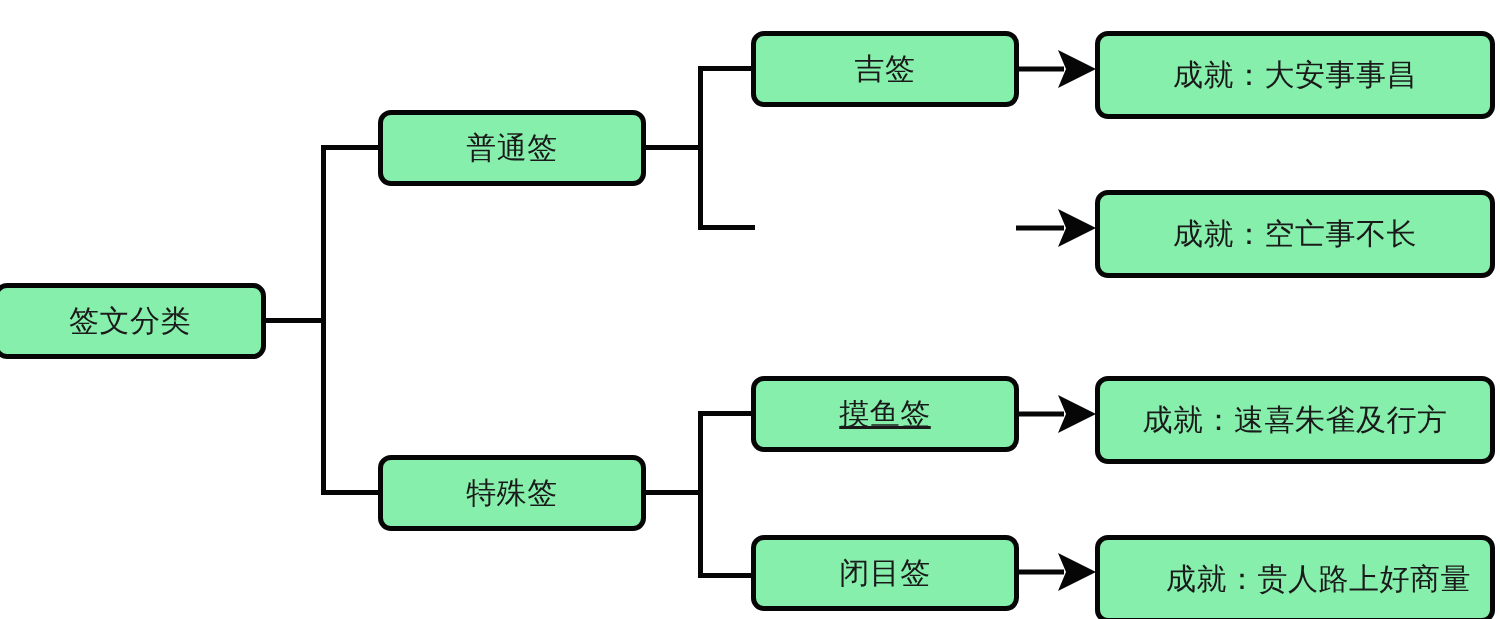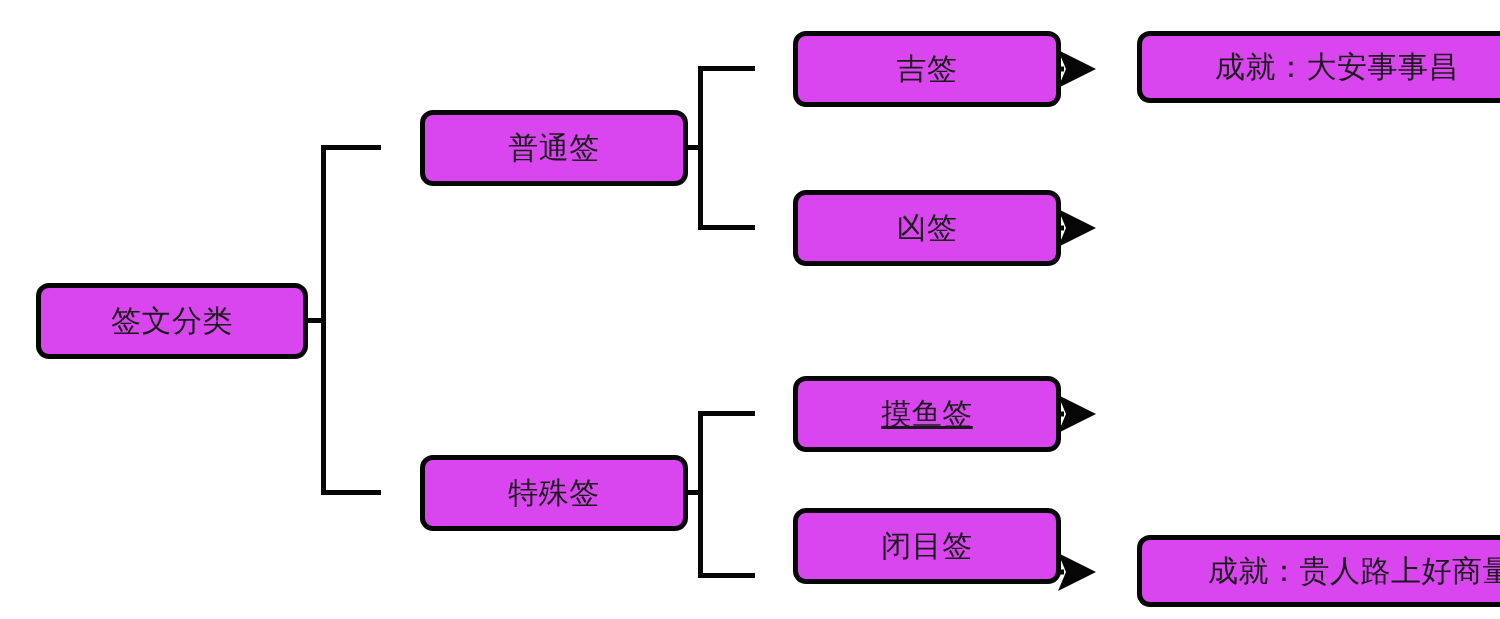--- a/index.html
+++ b/index.html
@@ -14,32 +14,31 @@
   #canvas {
     position: relative;
     width: 1500px;
     height: 619px;
     background: #ffffff;
     overflow: hidden;
   }
   .node {
     position: absolute;
     box-sizing: border-box;
-    background: #d946ef;
+    background: #86efac;
     border: 5px solid #060606;
     border-radius: 13px;
     display: flex;
     align-items: center;
     justify-content: center;
     text-align: center;
     color: #1a1a1a;
     line-height: 1.15;
     letter-spacing: 0.5px;
     z-index: 3;
-    margin-left: 42px;
   }
   .node.root {
     left: -6px;
     top: 283px;
     width: 272px;
     height: 76px;
     font-size: 30px;
   }
   .node.lvl2 {
     left: 378px;
@@ -49,21 +48,21 @@
   }
   .node.lvl3 {
     left: 751px;
     width: 268px;
     height: 76px;
     font-size: 30px;
   }
   .node.lvl4 {
     left: 1095px;
     width: 400px;
-    height: 72px;
+    height: 88px;
     font-size: 30px;
   }
   .edge {
     position: absolute;
     background: #060606;
     z-index: 1;
   }
   .edge-h { height: 5px; }
   .edge-v { width: 5px; }
   .arrow {
@@ -120,25 +119,26 @@
   </svg>
 
   <div class="node root">签文分类</div>
 
   <div class="node lvl2" style="top:110px;">普通签</div>
 
   <div class="node lvl2" style="top:455px;">特殊签</div>
 
   <div class="node lvl3" style="top:31px;">吉签</div>
 
-  <div class="node lvl3" style="top:190px;">凶签</div>
 
   <div class="node lvl3" style="top:376px;text-decoration:underline;">摸鱼签</div>
 
-  <div class="node lvl3" style="top:508px;">闭目签</div>
+  <div class="node lvl3" style="top:535px;">闭目签</div>
 
   <div class="node lvl4" style="top:31px;">成就：大安事事昌</div>
 
+  <div class="node lvl4" style="top:190px;">成就：空亡事不长</div>
 
+  <div class="node lvl4" style="top:376px;">成就：速喜朱雀及行方</div>
 
   <div class="node lvl4" style="top:535px;padding-left:47px;">成就：贵人路上好商量</div>
 
 </div>
 
 </body></html>

